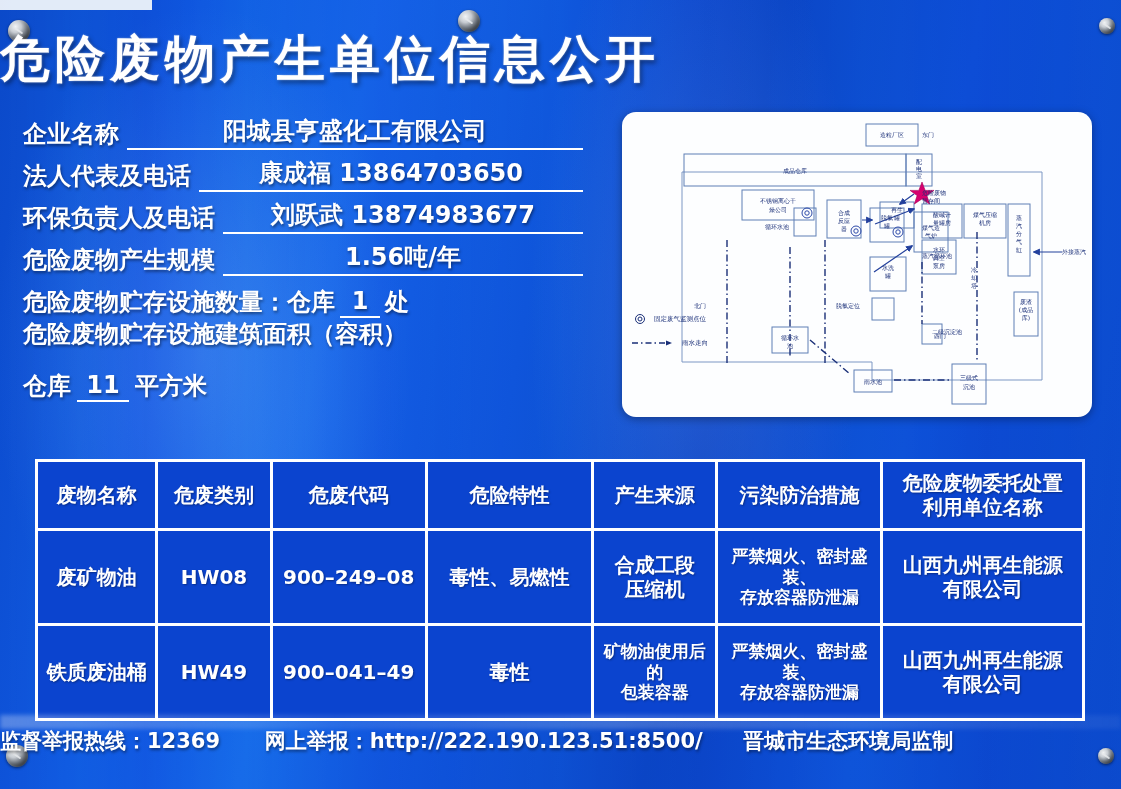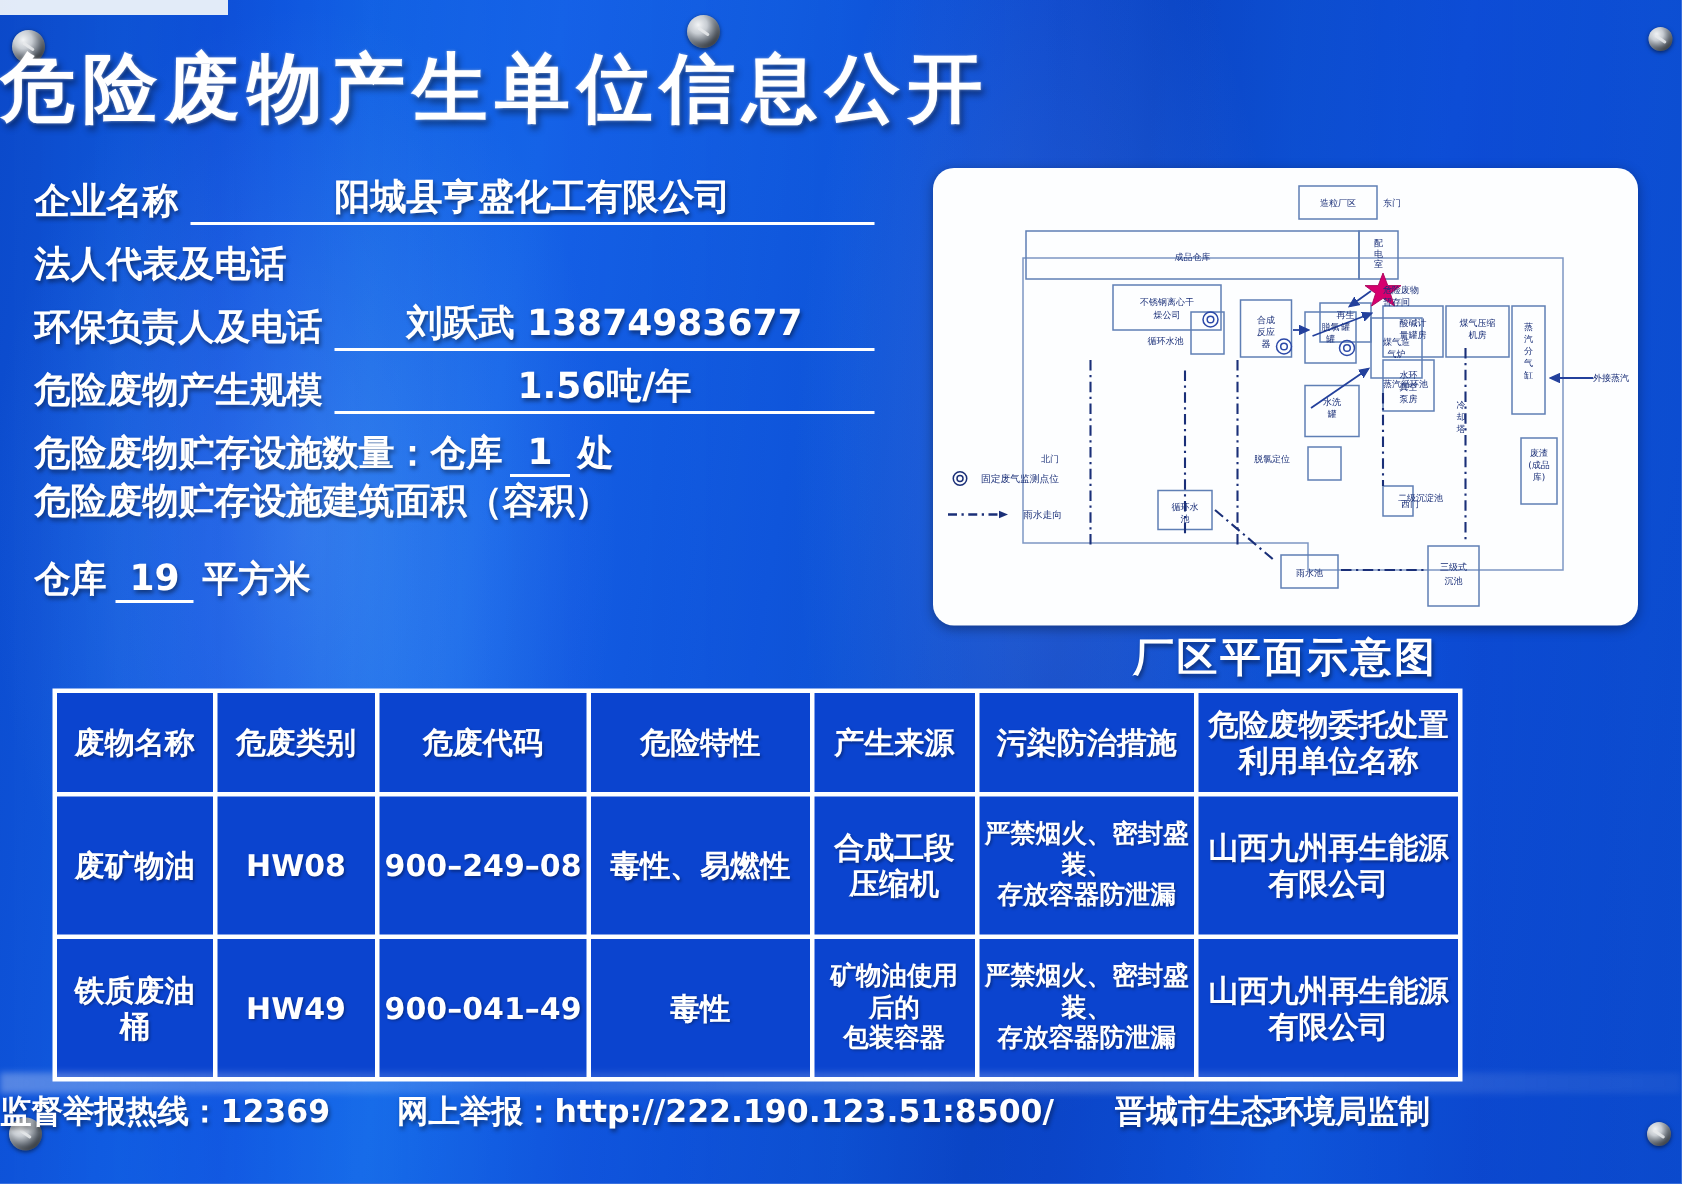--- a/index.html
+++ b/index.html
@@ -87,21 +87,21 @@
   }
   .mapwrap svg{display:block;width:100%;height:100%;}
   .map-caption{
     position:absolute;left:622px;top:420px;width:470px;text-align:center;
     color:#fff;font-size:27px;font-weight:bold;letter-spacing:2px;
     text-shadow:1px 2px 3px rgba(0,0,0,.45);
   }
 
   
   .tablewrap{
-    position:absolute;left:35px;top:459px;width:940px;
+    position:absolute;left:35px;top:459px;width:1050px;
   }
   table.wt{
     width:100%;border-collapse:separate;border-spacing:3px;
     background:#ffffff;
   }
   table.wt td{
     background:#0b44cf;
     color:#ffffff;text-align:center;vertical-align:middle;
     font-weight:bold;line-height:1.22;
     padding:4px 3px;
@@ -164,20 +164,21 @@
   <div class="info">
 
     <div class="row">
       <span class="lbl">企业名称</span>
       <span class="blank">阳城县亨盛化工有限公司</span>
     </div>
 
 
     <div class="row">
       <span class="lbl">法人代表及电话</span>
+      <span class="blank">康成福 13864703650</span>
     </div>
 
     <div class="row">
       <span class="lbl">环保负责人及电话</span>
       <span class="blank">刘跃武 13874983677</span>
     </div>
 
     <div class="row">
       <span class="lbl">危险废物产生规模</span>
       <span class="blank">1.56吨/年</span>
@@ -191,21 +192,21 @@
       </span>
     </div>
 
     <div class="row plain">
       <span class="lbl">危险废物贮存设施建筑面积（容积）</span>
     </div>
 
     <div class="row">
       <span class="inlinewrap">
         <span class="lbl">仓库</span>
-        <span class="blank medium">19</span>
+        <span class="blank medium">11</span>
         <span class="lbl">平方米</span>
       </span>
     </div>
   </div>
 
   <div class="mapwrap">
     <svg viewBox="0 0 470 305" xmlns="http://www.w3.org/2000/svg">
       <g stroke="#5f7fb5" fill="none" stroke-width="1">
 
         <path d="M60 60 L60 250 L250 250 L250 268 L420 268 L420 60 Z" stroke="#7d97c4"></path>
@@ -341,21 +342,20 @@
         <text x="306" y="25">东门</text>
         <text x="78" y="196">北门</text>
         <text x="318" y="226">西门</text>
         <text x="440" y="142" text-anchor="start">外接蒸汽</text>
         <text x="300" y="83" text-anchor="start">危险废物</text>
         <text x="300" y="91" text-anchor="start">暂存间</text>
         <text x="300" y="146" text-anchor="start">蒸汽循环池</text>
       </g>
     </svg>
   </div>
-  <div class="map-caption">厂区平面示意图</div>
 
   <div class="tablewrap">
     <table class="wt">
       <thead>
         <tr>
           <td class="col1">废物名称</td>
           <td class="col2">危废类别</td>
           <td class="col3">危废代码</td>
           <td class="col4">危险特性</td>
           <td class="col5">产生来源</td>

